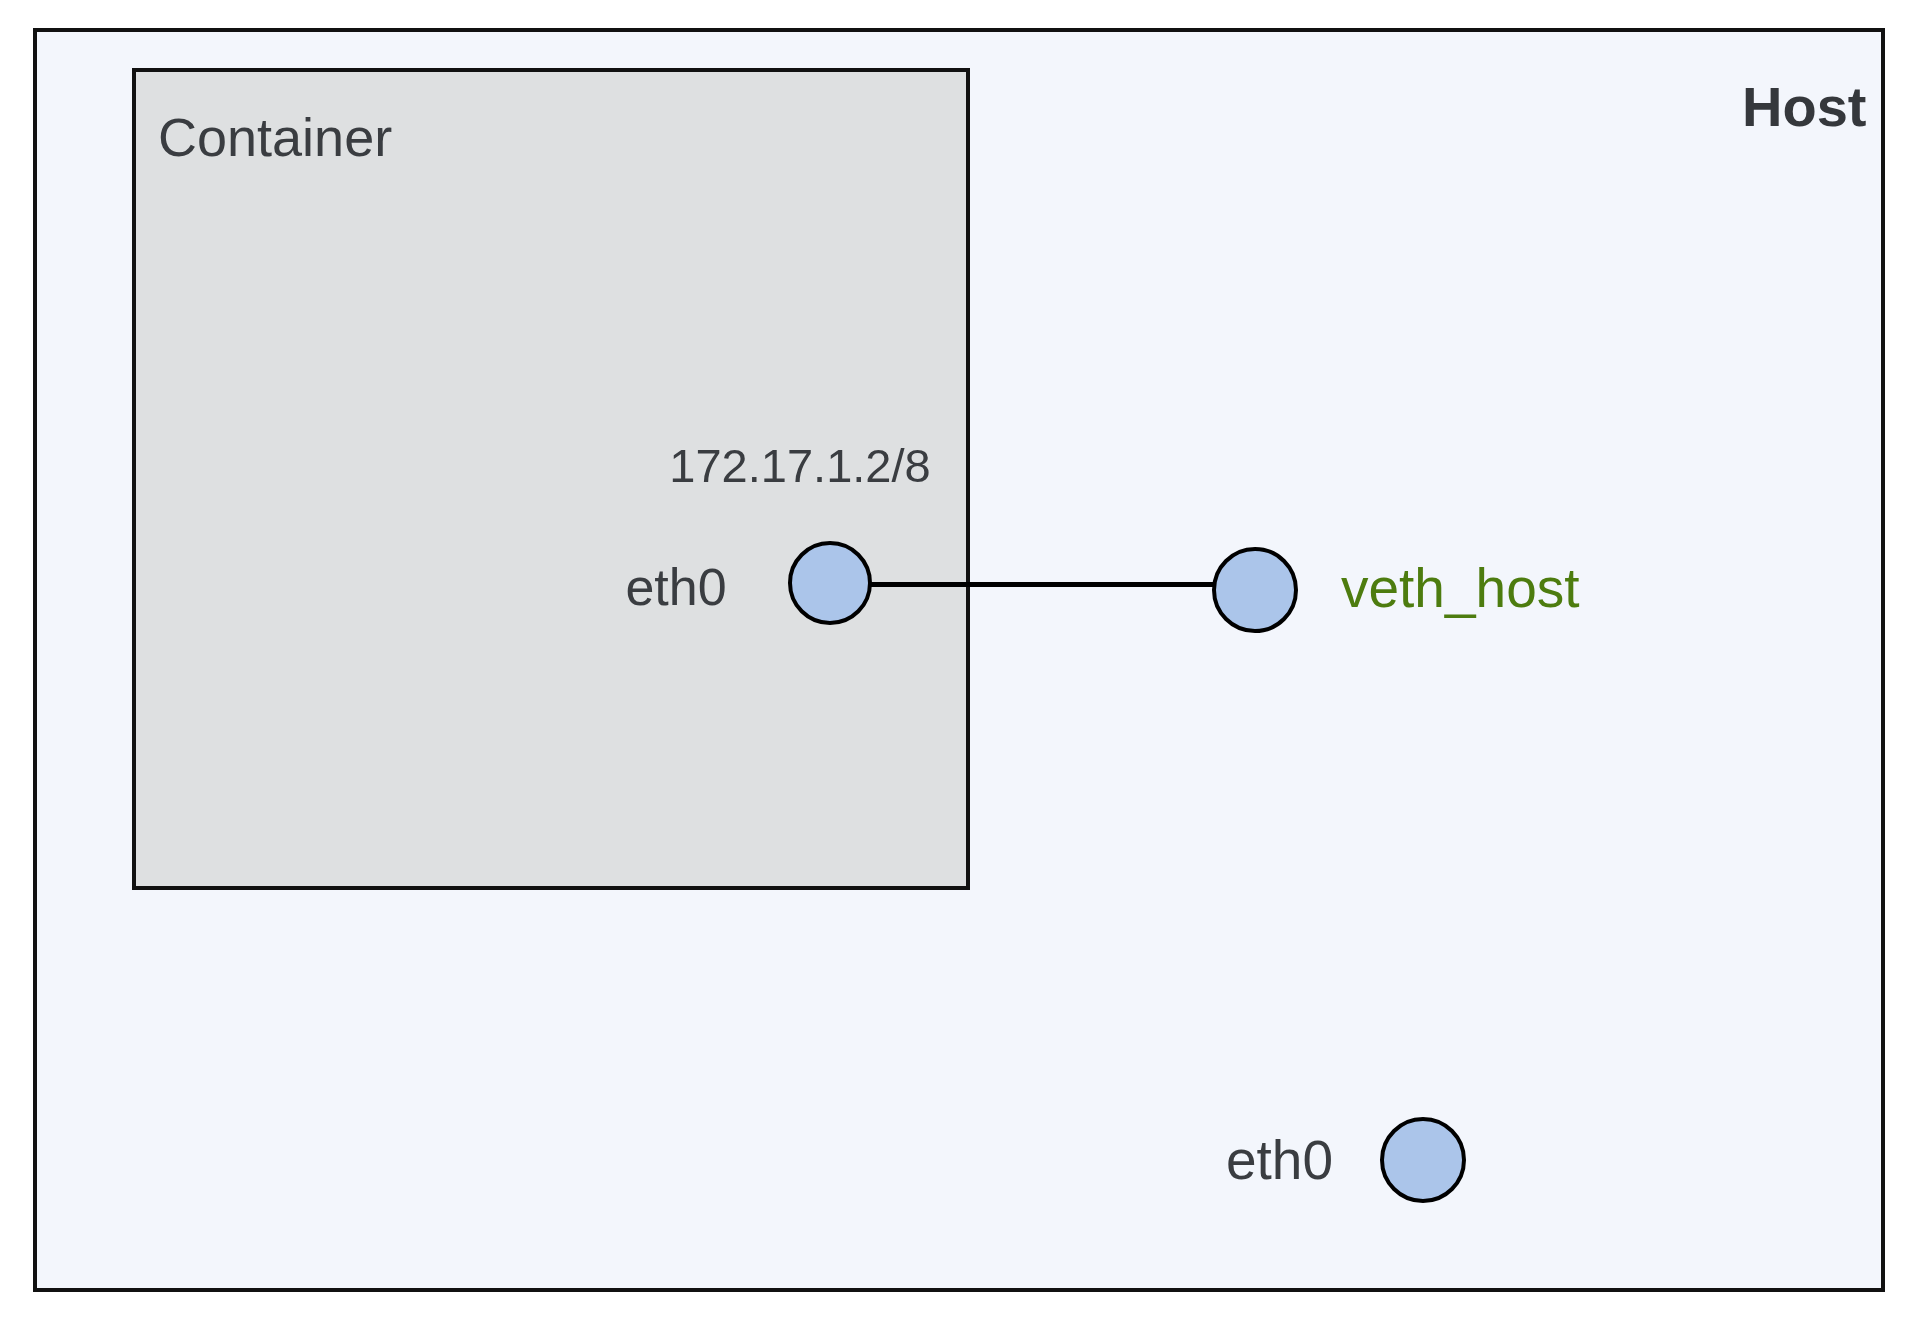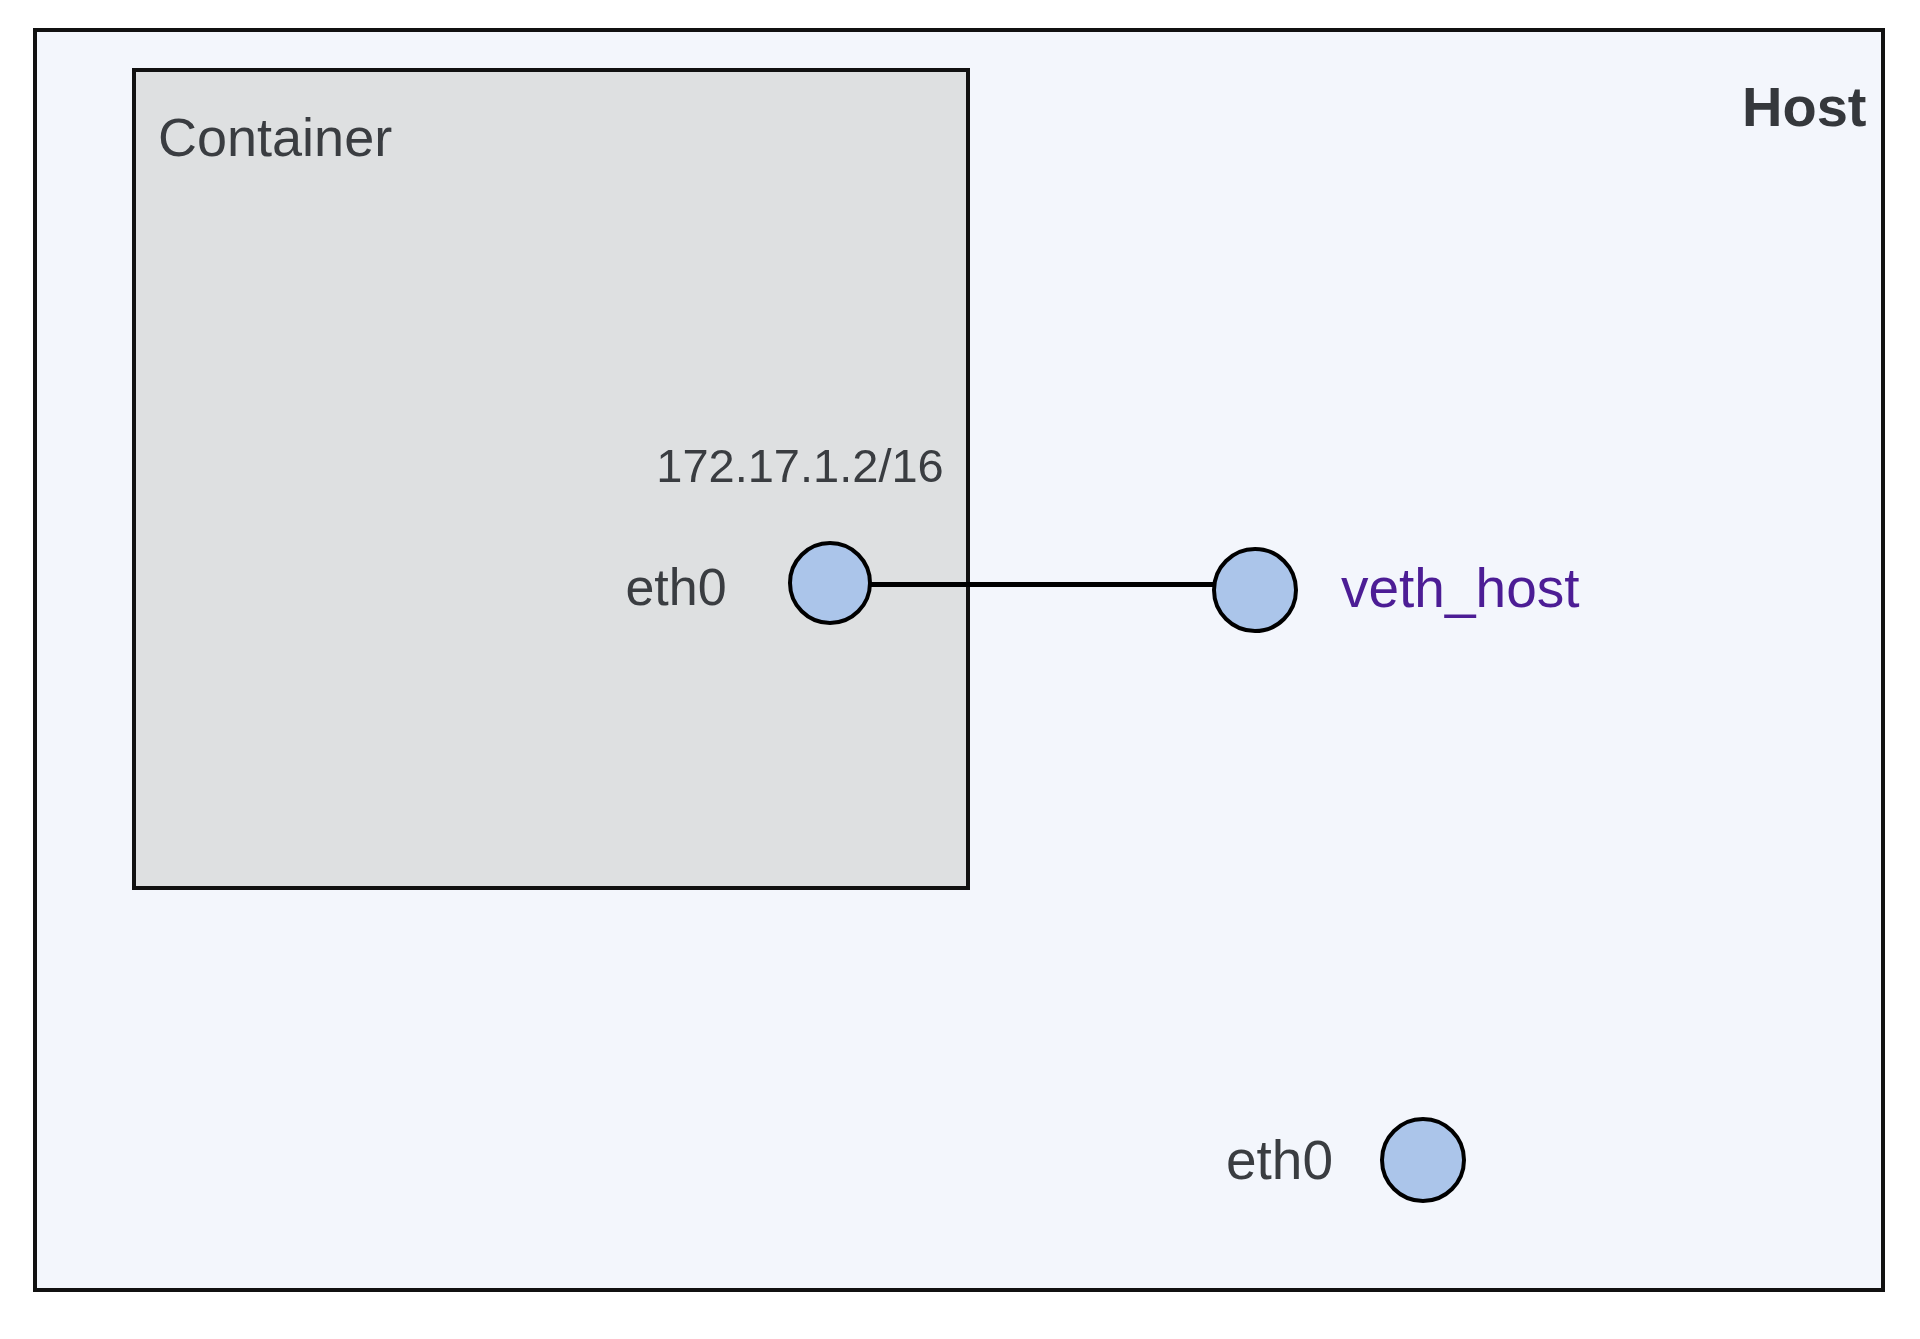--- a/index.html
+++ b/index.html
@@ -66,21 +66,21 @@
     line-height: 62px;
     text-align: center;
     color: #3a3d41;
     z-index: 4;
     white-space: nowrap;
   }
   .veth-host-label {
     position: absolute;
     left: 1341px; top: 556px;
     font-size: 55px;
-    color: #4c1d95;
+    color: #4d7c0f;
     z-index: 4;
     white-space: nowrap;
   }
   .host-eth0-label {
     position: absolute;
     left: 1118px; top: 1128px;
     width: 215px;
     text-align: right;
     font-size: 55px;
     color: #3a3d41;
@@ -112,21 +112,21 @@
 <div id="canvas">
 
   <div class="host-box"></div>
 
   <div class="container-box"></div>
 
   <div class="host-label">Host</div>
 
   <div class="container-label">Container</div>
 
-  <div class="ip-label">172.17.1.2/16</div>
+  <div class="ip-label">172.17.1.2/8</div>
 
   <div class="veth-container-label">
     <span>eth0</span><br>
   </div>
 
   <div class="veth-link"></div>
 
   <div class="node node-veth-container"></div>
 
   <div class="node node-veth-host"></div>

